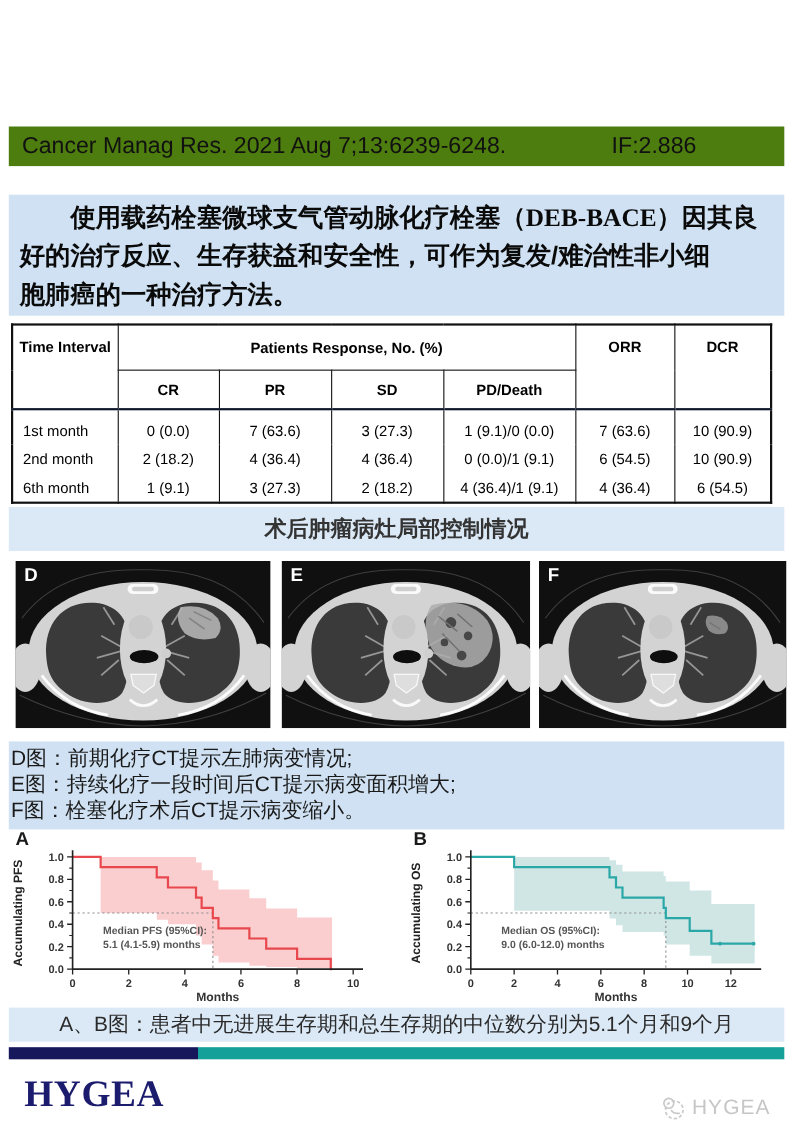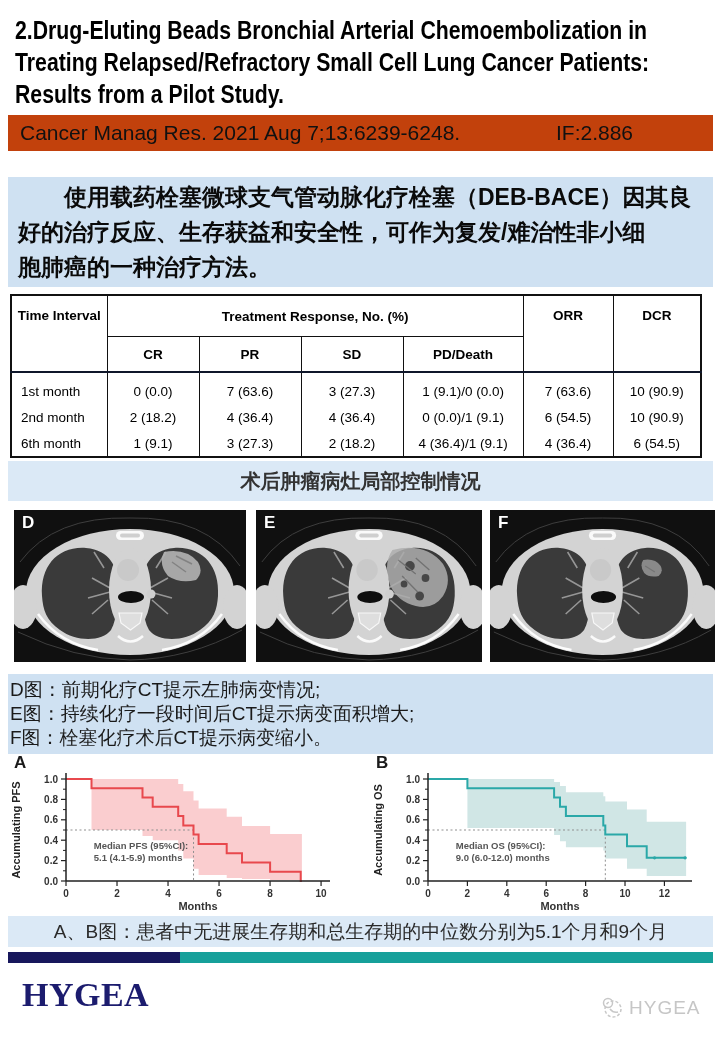--- a/index.html
+++ b/index.html
@@ -6,29 +6,29 @@
   .slide{position:relative;width:720px;height:1040px;background:#ffffff;overflow:hidden;
          font-family:"Liberation Sans",sans-serif;color:#000;}
 
   
   .title-block{position:absolute;left:15px;top:14px;width:700px;}
   .title-line{font-size:25px;font-weight:700;color:#000;white-space:nowrap;
               transform:scaleX(0.85);transform-origin:0 0;line-height:32px;}
 
   
   .citation-bar{position:absolute;left:8px;top:115px;width:705px;height:36px;
-                background:#c2410c;font-size:21px;color:#111;}
+                background:#4d7c0f;font-size:21px;color:#111;}
   .citation-text{position:absolute;left:12px;top:0;line-height:36px;white-space:nowrap;}
   .impact-factor{position:absolute;left:548px;top:0;line-height:36px;}
 
   
   .abstract{position:absolute;left:8px;top:177px;width:705px;height:110px;
             background:#cfe1f2;padding:3px 10px;box-sizing:border-box;}
   .abstract-line{font-size:23px;font-weight:700;line-height:35px;color:#0a0a0a;white-space:nowrap;}
-  .abstract-line:first-child{text-indent:2em;}
+  .abstract-line:first-child{text-indent:2em;font-family:Liberation Serif, serif;}
 
   
   .rtable{position:absolute;left:10px;top:294px;width:690px;border-collapse:collapse;
           table-layout:fixed;text-align:center;background:#fff;}
   .rtable,.rtable th,.rtable td{border-color:#111;}
   .rtable{border:2px solid #111;}
   .rtable th,.rtable td{border-left:1.5px solid #111;border-right:1.5px solid #111;
           font-size:13.5px;padding:0 2px;}
   .rtable thead th{font-weight:700;border-bottom:2px solid #0f172a;}
   .rtable th.span-resp{border-bottom:1.5px solid #111;height:40px;}
@@ -71,25 +71,20 @@
   .brand-logo{position:absolute;left:22px;top:976px;font-family:"Liberation Serif",serif;
               font-weight:700;font-size:34px;color:#1c1c6e;letter-spacing:0.5px;}
   .watermark{position:absolute;left:600px;top:996px;display:flex;align-items:center;gap:5px;}
   .watermark-text{font-size:19px;color:#c6c6c6;letter-spacing:1px;}
 </style>
 </head>
 <body>
 
 <div class="slide">
 
-  <div class="title-block">
-    <div class="title-line">2.Drug-Eluting Beads Bronchial Arterial Chemoembolization in</div>
-    <div class="title-line">Treating Relapsed/Refractory Small Cell Lung Cancer Patients:</div>
-    <div class="title-line">Results from a Pilot Study.</div>
-  </div>
 
   <div class="citation-bar">
     <span class="citation-text">Cancer Manag Res. 2021 Aug 7;13:6239-6248.</span>
     <span class="impact-factor">IF:2.886</span>
   </div>
 
   <div class="abstract">
     <div class="abstract-line">使用载药栓塞微球支气管动脉化疗栓塞（DEB-BACE）因其良</div>
     <div class="abstract-line">好的治疗反应、生存获益和安全性，可作为复发/难治性非小细</div>
     <div class="abstract-line">胞肺癌的一种治疗方法。</div>
@@ -101,21 +96,21 @@
         <col style="width:92px">
         <col style="width:102px">
       <col style="width:102px">
         <col style="width:120px">
         <col style="width:90px">
         <col style="width:88px">
     </colgroup>
     <thead>
       <tr class="h1">
         <th rowspan="2" class="rowspan-cell">Time Interval</th>
-        <th colspan="4" class="span-resp">Treatment Response, No. (%)</th>
+        <th colspan="4" class="span-resp">Patients Response, No. (%)</th>
         <th rowspan="2" class="rowspan-cell">ORR</th>
         <th rowspan="2" class="rowspan-cell">DCR</th>
       </tr>
       <tr class="h2">
         <th>CR</th>
         <th>PR</th>
         <th>SD</th>
         <th>PD/Death</th>
       </tr>
     </thead>

